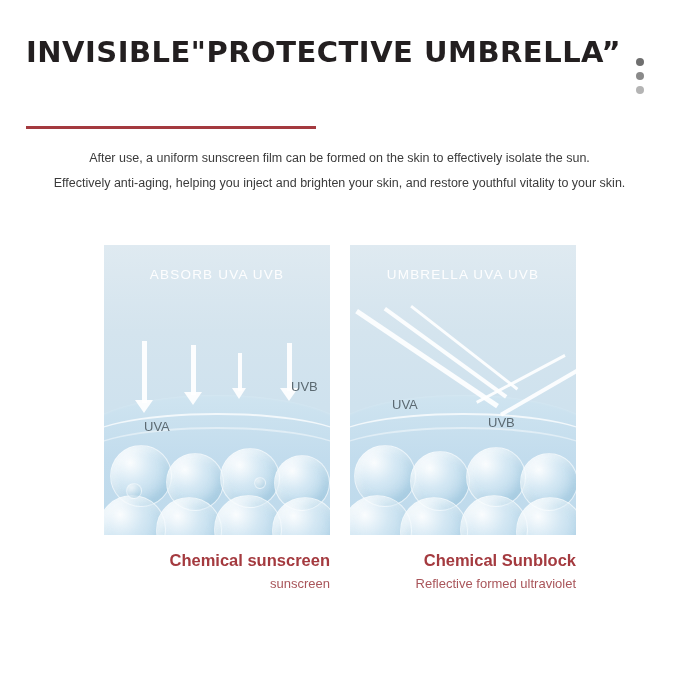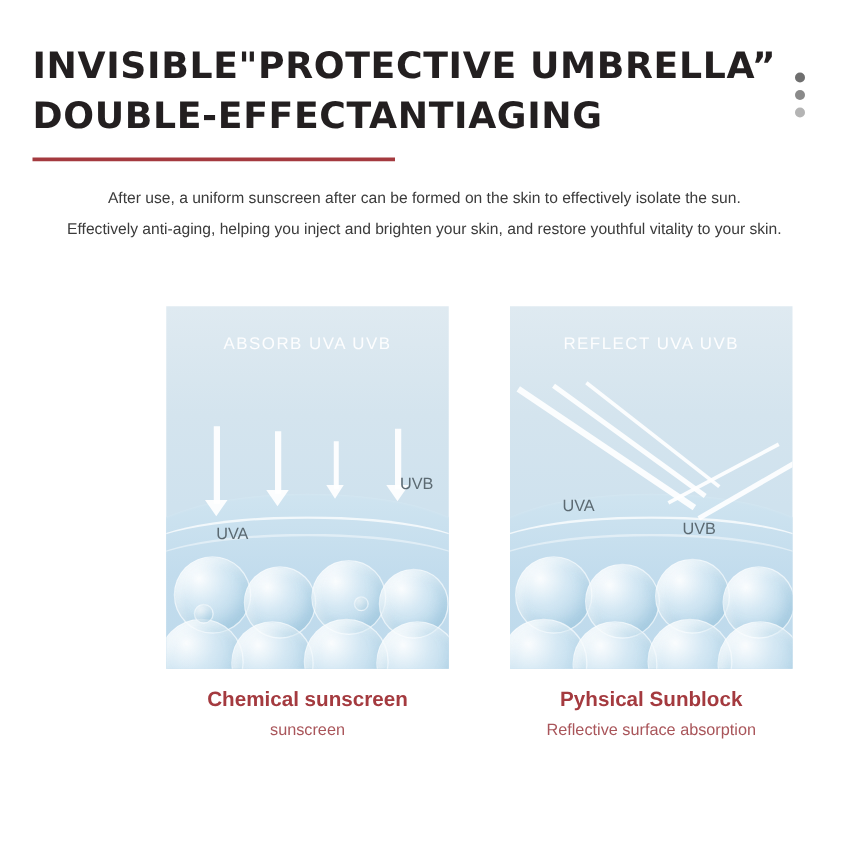--- a/index.html
+++ b/index.html
@@ -92,21 +92,20 @@
   .panels {
     position: absolute;
     left: 104px;
     top: 245px;
     width: 472px;
     display: flex;
     gap: 20px;
   }
   .panel {
     width: 226px;
-    margin-left: 29px;
   }
   .figure {
     position: relative;
     width: 226px;
     height: 290px;
     overflow: hidden;
     background: linear-gradient(180deg, #dfeaf1 0%, #d4e4ee 30%, #cfe2ee 55%, #cfe3ef 100%);
   }
   .fig-label {
     position: absolute;
@@ -163,21 +162,21 @@
     transform-origin: 0 0;
   }
   .tag {
     position: absolute;
     color: #5c6a72;
     font-size: 13px;
     font-family: "Liberation Sans", sans-serif;
   }
   .caption {
     margin-top: 14px;
-    text-align: center;
+    text-align: right;
   }
   .cap-title {
     color: #a43a3f;
     font-size: 16.5px;
     font-weight: bold;
     font-family: "Liberation Sans", sans-serif;
     line-height: 22px;
   }
   .cap-sub {
     color: #a9555a;
@@ -188,32 +187,31 @@
   }
 </style>
 </head>
 <body>
 
 <div class="page">
 
   <div class="header">
     <div class="title-block">
       <div class="title-line">INVISIBLE"PROTECTIVE UMBRELLA”</div>
-      <div class="title-line title-line-2">DOUBLE-EFFECTANTIAGING</div>
     </div>
     <div class="dots">
       <span class="dot d1"></span>
       <span class="dot d2"></span>
       <span class="dot d3"></span>
     </div>
     <div class="rule"></div>
   </div>
 
   <div class="intro">
-    <p>After use, a uniform sunscreen after can be formed on the skin to effectively isolate the sun.</p>
+    <p>After use, a uniform sunscreen film can be formed on the skin to effectively isolate the sun.</p>
     <p>Effectively anti-aging, helping you inject and brighten your skin, and restore youthful vitality to your skin.</p>
   </div>
 
   <div class="panels">
 
     <div class="panel">
       <div class="figure">
         <div class="skin-band"></div>
         <div class="skin-line" style="top:168px;"></div>
         <div class="skin-line" style="top:182px;opacity:0.6;"></div>
@@ -274,24 +272,24 @@
           <div class="bubble" style="left:110px;top:250px; width:66px; height:66px;"></div>
           <div class="bubble" style="left:166px;top:252px; width:66px; height:66px;"></div>
         </div>
 
         <div class="ray" style="left:8px;  top:64px;  width:170px; height:5px;  transform: rotate(34deg);"></div>
         <div class="ray" style="left:36px; top:62px;  width:150px; height:4px;  transform: rotate(36deg);"></div>
         <div class="ray" style="left:62px; top:60px;  width:135px; height:3px;  transform: rotate(38deg);"></div>
         <div class="ray" style="left:150px;top:168px; width:90px;  height:4px;  transform: rotate(-30deg);"></div>
         <div class="ray" style="left:126px;top:156px; width:100px; height:3px;  transform: rotate(-28deg);"></div>
 
-        <div class="fig-label">REFLECT UVA  UVB</div>
+        <div class="fig-label">UMBRELLA UVA  UVB</div>
         <div class="tag" style="left:42px; top:152px;">UVA</div>
         <div class="tag" style="left:138px; top:170px;">UVB</div>
       </div>
       <div class="caption">
-        <div class="cap-title">Pyhsical Sunblock</div>
-        <div class="cap-sub">Reflective surface absorption</div>
+        <div class="cap-title">Chemical Sunblock</div>
+        <div class="cap-sub">Reflective formed ultraviolet</div>
       </div>
     </div>
 
   </div>
 </div>
 
 </body></html>

